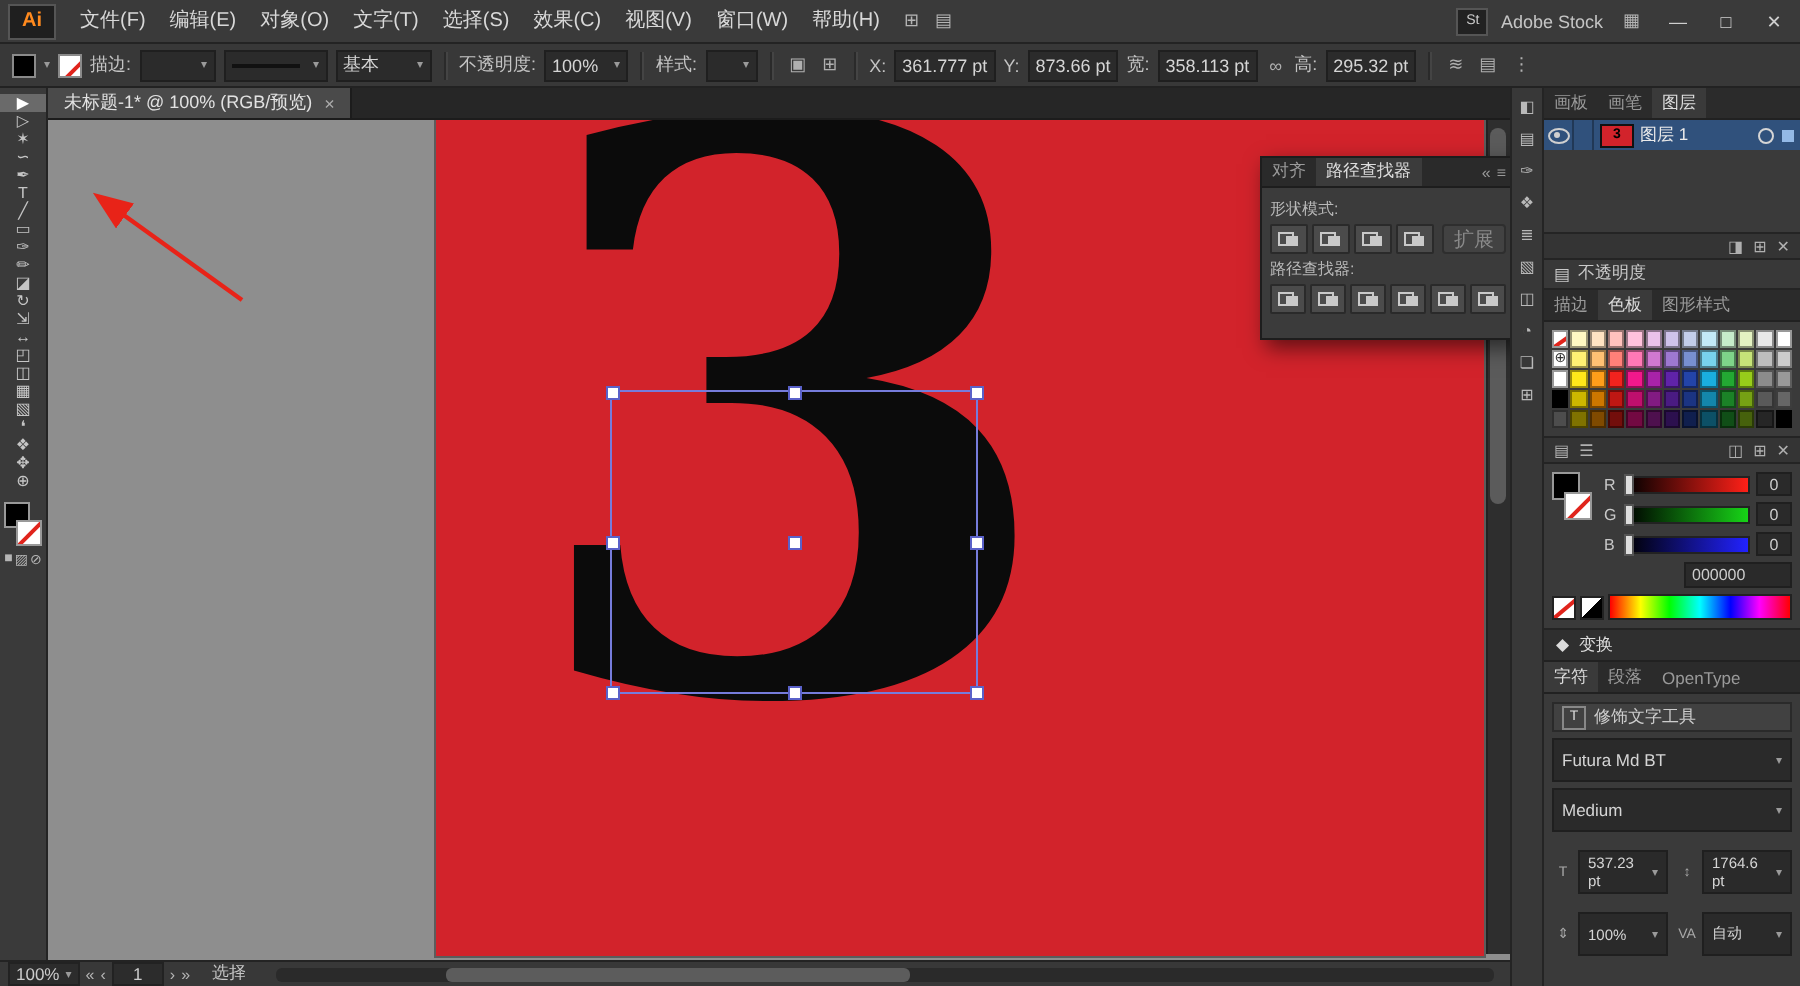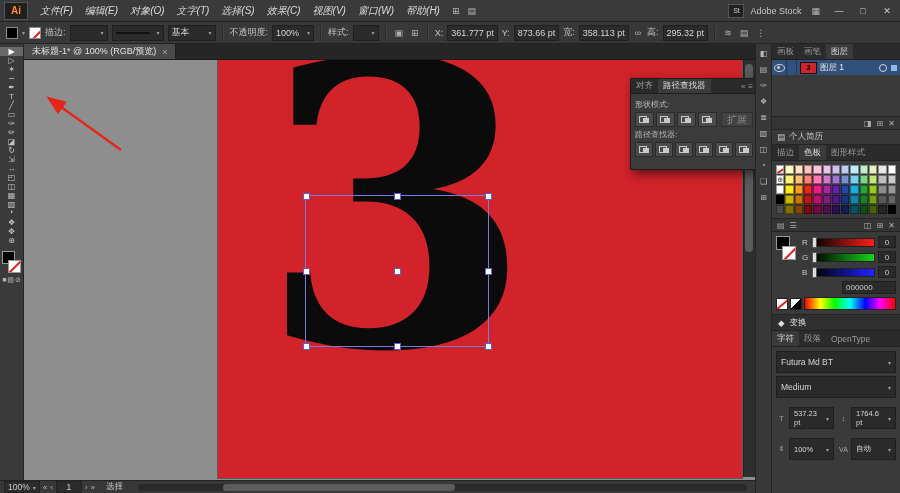--- a/index.html
+++ b/index.html
@@ -4,21 +4,21 @@
 <style>
   html,body{margin:0;padding:0;width:900px;height:493px;overflow:hidden;background:#333;
     font-family:"Liberation Sans","DejaVu Sans",sans-serif;-webkit-font-smoothing:antialiased;}
   #app{position:relative;width:900px;height:493px;background:#333;color:#cfcfcf;font-size:10px;}
 
   
   #menubar{position:absolute;left:0;top:0;width:900px;height:22px;background:#3a3a3a;
     border-bottom:1px solid #232323;display:flex;align-items:center;gap:2px;padding:0 4px;box-sizing:border-box;}
   .ai-logo{width:22px;height:16px;background:#1f1f1f;border:1px solid #555;color:#ff8a1e;
     font-weight:bold;font-size:10px;display:flex;align-items:center;justify-content:center;margin-right:4px;}
-  .menu-item{padding:0 6px;color:#d8d8d8;font-size:10px;line-height:22px;cursor:default;font-style:italic;}
+  .menu-item{padding:0 6px;color:#d8d8d8;font-size:10px;line-height:22px;cursor:default;}
   .mb-ic{padding:0 4px;color:#b5b5b5;font-size:9px;}
   #mb-right{margin-left:auto;display:flex;align-items:center;gap:6px;}
   .stock-ic{width:14px;height:12px;background:#222;border:1px solid #555;color:#ccc;font-size:7px;
     display:flex;align-items:center;justify-content:center;}
   .stock-label{color:#c5c5c5;font-size:9px;}
   .winbtn{width:18px;text-align:center;color:#cfcfcf;font-size:9px;line-height:22px;}
 
   
   #controlbar{position:absolute;left:0;top:22px;width:900px;height:22px;background:#383838;
     border-bottom:1px solid #222;display:flex;align-items:center;gap:4px;padding:0 6px;box-sizing:border-box;font-size:9px;}
@@ -388,21 +388,21 @@
         <span class="lr-sel"></span>
       </div>
     </div>
     <div class="panel-foot" id="layers-foot">
         <span>◨</span>
         <span>⊞</span>
         <span>✕</span>
       </div>
     <div id="lib-row">
       <span>▤</span>
-      <span>个人简历</span>
+      <span>不透明度</span>
     </div>
     <div class="ptabs">
         <span class="ptab">描边</span>
         <span class="ptab active">色板</span>
         <span class="ptab">图形样式</span>
       </div>
     <div id="swgrid">
         <span class="sw none"></span>
         <span class="sw" style="background: rgb(255, 249, 194);"></span>
         <span class="sw" style="background: rgb(255, 227, 194);"></span>
@@ -520,20 +520,24 @@
     <div id="transform-hdr">
       <span>◆</span>
       <span>变换</span>
     </div>
     <div class="ptabs">
         <span class="ptab active">字符</span>
         <span class="ptab">段落</span>
         <span class="ptab">OpenType</span>
       </div>
     <div id="charbody">
+      <div class="touch">
+        <span class="touch-ic">T</span>
+        <span>修饰文字工具</span>
+      </div>
       <div class="dd">
         <span>Futura Md BT</span>
           <span class="caret">▾</span>
       </div>
       <div class="dd">
         <span>Medium</span>
           <span class="caret">▾</span>
       </div>
       <div class="char2">
         <div class="cell">

